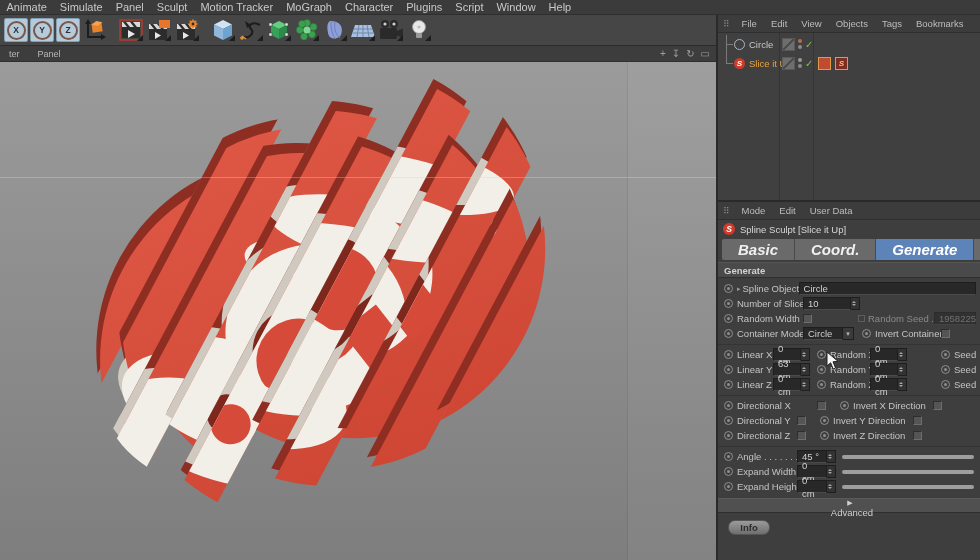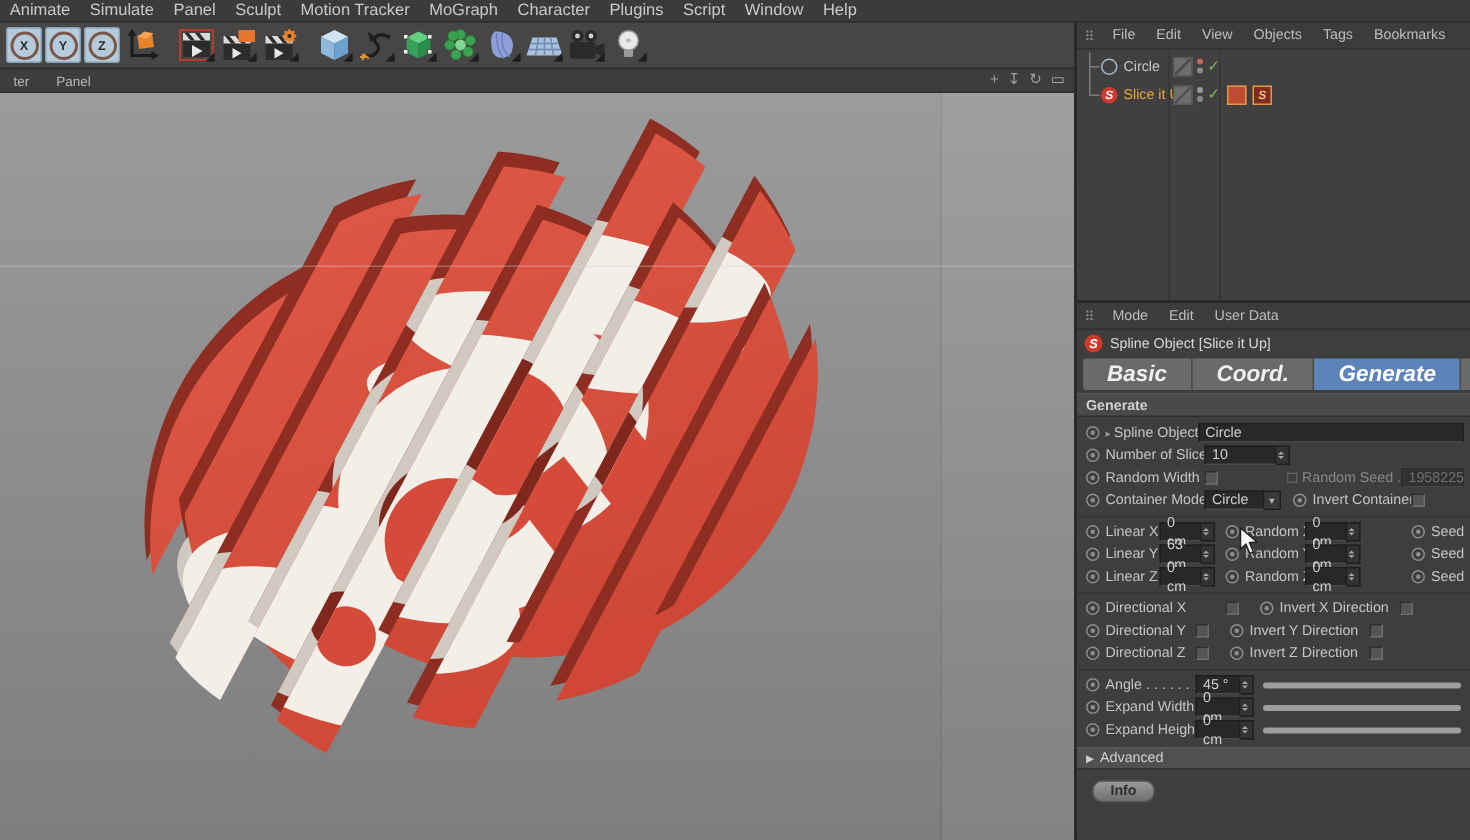--- a/index.html
+++ b/index.html
@@ -75,21 +75,21 @@
   .st::after{content:"";position:absolute;bottom:1px;left:1px;border:2.5px solid transparent;border-top-color:#a5a5a5;}
   .cb{width:9px;height:9px;background:#555;border:1px solid #6e6e6e;border-top-color:#2e2e2e;
     border-left-color:#2e2e2e;box-sizing:border-box;flex:none;}
   .dd{display:flex;align-items:center;}
   .dd .arrow{background:#3a3a3a;border:1px solid #1e1e1e;border-left:none;height:13px;width:11px;
     display:flex;align-items:center;justify-content:center;color:#b5b5b5;font-size:7px;box-sizing:border-box;}
   .slider{flex:1;height:4px;background:#9e9e9e;border-radius:2px;margin:0 6px 0 6px;}
   .dim{opacity:.55;}
   .sep{height:3px;border-bottom:1px solid #343434;margin-bottom:2px;}
   .advrow{height:13px;background:#505050;border-top:1px solid #5a5a5a;border-bottom:1px solid #2f2f2f;
-    display:flex;align-items:center;padding-left:6px;color:#d0d0d0;margin-top:4px;}
+    display:flex;align-items:center;padding-left:6px;color:#d0d0d0;margin-top:4px;flex-direction:column;}
   .advrow .tri{font-size:7px;margin-right:4px;color:#cfcfcf;}
   .infobtn{display:inline-flex;align-items:center;justify-content:center;margin:7px 0 0 10px;
     width:40px;height:13px;border-radius:7px;background:linear-gradient(#9a9a9a,#6f6f6f);
     border:1px solid #555;color:#2d2d2d;font-size:9.5px;font-weight:bold;}
   .locksq{width:7px;height:7px;border:1px solid #777;box-sizing:border-box;margin-right:3px;flex:none;}
   #cursor{position:absolute;left:826px;top:351px;z-index:50;}
 </style>
 </head>
 <body>
 
@@ -458,21 +458,21 @@
   <div class="pmenu">
     <span class="grid">⠿</span>
     <span class="mi">Mode</span>
     <span class="mi">Edit</span>
     <span class="mi">User Data</span>
   </div>
 
   <div id="ambody">
     <div class="titlerow">
       <span class="sicon">S</span>
-      <span>Spline Object [Slice it Up]</span>
+      <span>Spline Sculpt [Slice it Up]</span>
     </div>
 
     <div class="tabs">
       <span class="tab">Basic</span>
       <span class="tab">Coord.</span>
       <span class="tab active">Generate</span>
       <span class="tab">Extrude</span>
     </div>
 
     <div class="sechdr">Generate</div>

